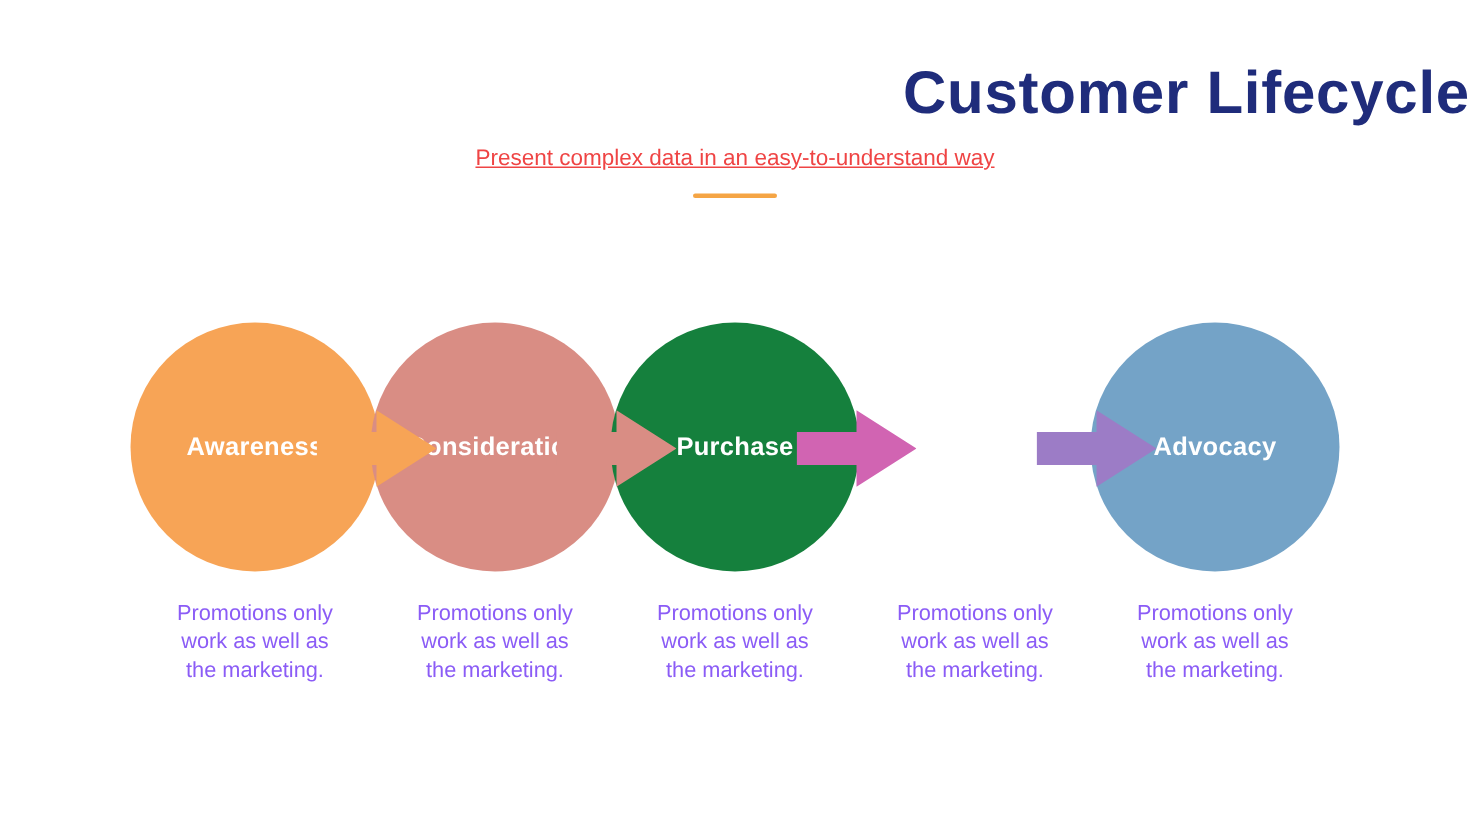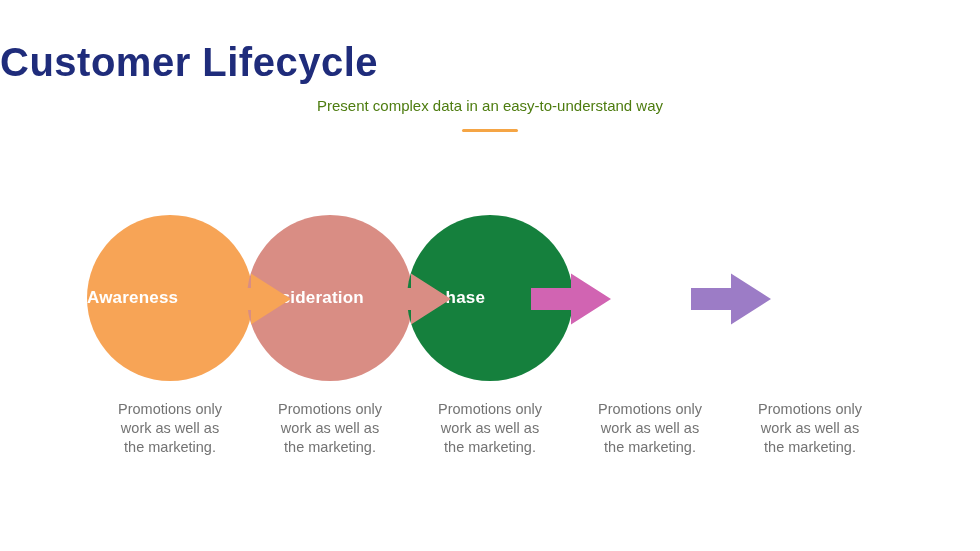--- a/index.html
+++ b/index.html
@@ -15,21 +15,21 @@
     background: #ffffff;
     overflow: hidden;
   }
   
   .title {
     position: absolute;
     top: 40px;
     left: 0;
     width: 100%;
     margin: 0;
-    text-align: left;
+    text-align: right;
     font-size: 40px;
     font-weight: 800;
     letter-spacing: 0.5px;
   }
   .subtitle {
     position: absolute;
     top: 97px;
     left: 0;
     width: 100%;
     margin: 0;
@@ -55,21 +55,21 @@
     height: 551px;
   }
   .circle {
     position: absolute;
     top: 215px;
     width: 166px;
     height: 166px;
     border-radius: 50%;
     display: flex;
     align-items: center;
-    justify-content: flex-start;
+    justify-content: center;
     text-align: center;
   }
   .circle .label {
     color: #ffffff;
     font-size: 17px;
     font-weight: 700;
     letter-spacing: 0.2px;
   }
   .c0 { left: 87px;  z-index: 1; }
   .c1 { left: 247px; z-index: 2; }
@@ -86,57 +86,60 @@
   }
   .a0 { left: 211px; }
   .a1 { left: 371px; }
   .a2 { left: 531px; }
   .a3 { left: 691px; }
   .caption {
     position: absolute;
     top: 400px;
     width: 160px;
     text-align: center;
-    color: #737373;
+    color: #8b5cf6;
     font-size: 14.5px;
     line-height: 1.32;
   }
   .caption span { display: block; }
   .t0 { left: 90px; }
   .t1 { left: 250px; }
   .t2 { left: 410px; }
   .t3 { left: 570px; }
   .t4 { left: 730px; }
 </style>
 </head>
 <body>
 
 <div class="slide">
 
   <h1 class="title" style="color: rgb(31, 44, 123);">Customer Lifecycle</h1>
 
-  <p class="subtitle" style="color: #4d7c0f;">Present complex data in an easy-to-understand way</p>
+  <p class="subtitle" style="color: #ef4444; text-decoration: underline;">Present complex data in an easy-to-understand way</p>
 
   <div class="divider" style="background-color: rgb(245, 165, 69);"></div>
 
   <div class="diagram">
 
     <div class="circle c0" style="background-color: rgb(247, 164, 86);">
       <span class="label">Awareness</span>
     </div>
 
     <div class="circle c1" style="background-color: rgb(217, 141, 132);">
       <span class="label">Consideration</span>
     </div>
 
     <div class="circle c2" style="background-color: #15803d;">
       <span class="label">Purchase</span>
     </div>
 
 
+    <div class="circle c4" style="background-color: rgb(116, 163, 199);">
+      <span class="label">Advocacy</span>
+    </div>
 
     <div class="arrow a0" style="background-color: rgb(247, 164, 86);"></div>
     <div class="arrow a1" style="background-color: rgb(217, 141, 132);"></div>
     <div class="arrow a2" style="background-color: rgb(209, 100, 178);"></div>
     <div class="arrow a3" style="background-color: rgb(156, 124, 198);"></div>
 
     <div class="caption t0">
       <span>Promotions only</span>
       <span>work as well as</span>
       <span>the marketing.</span>

